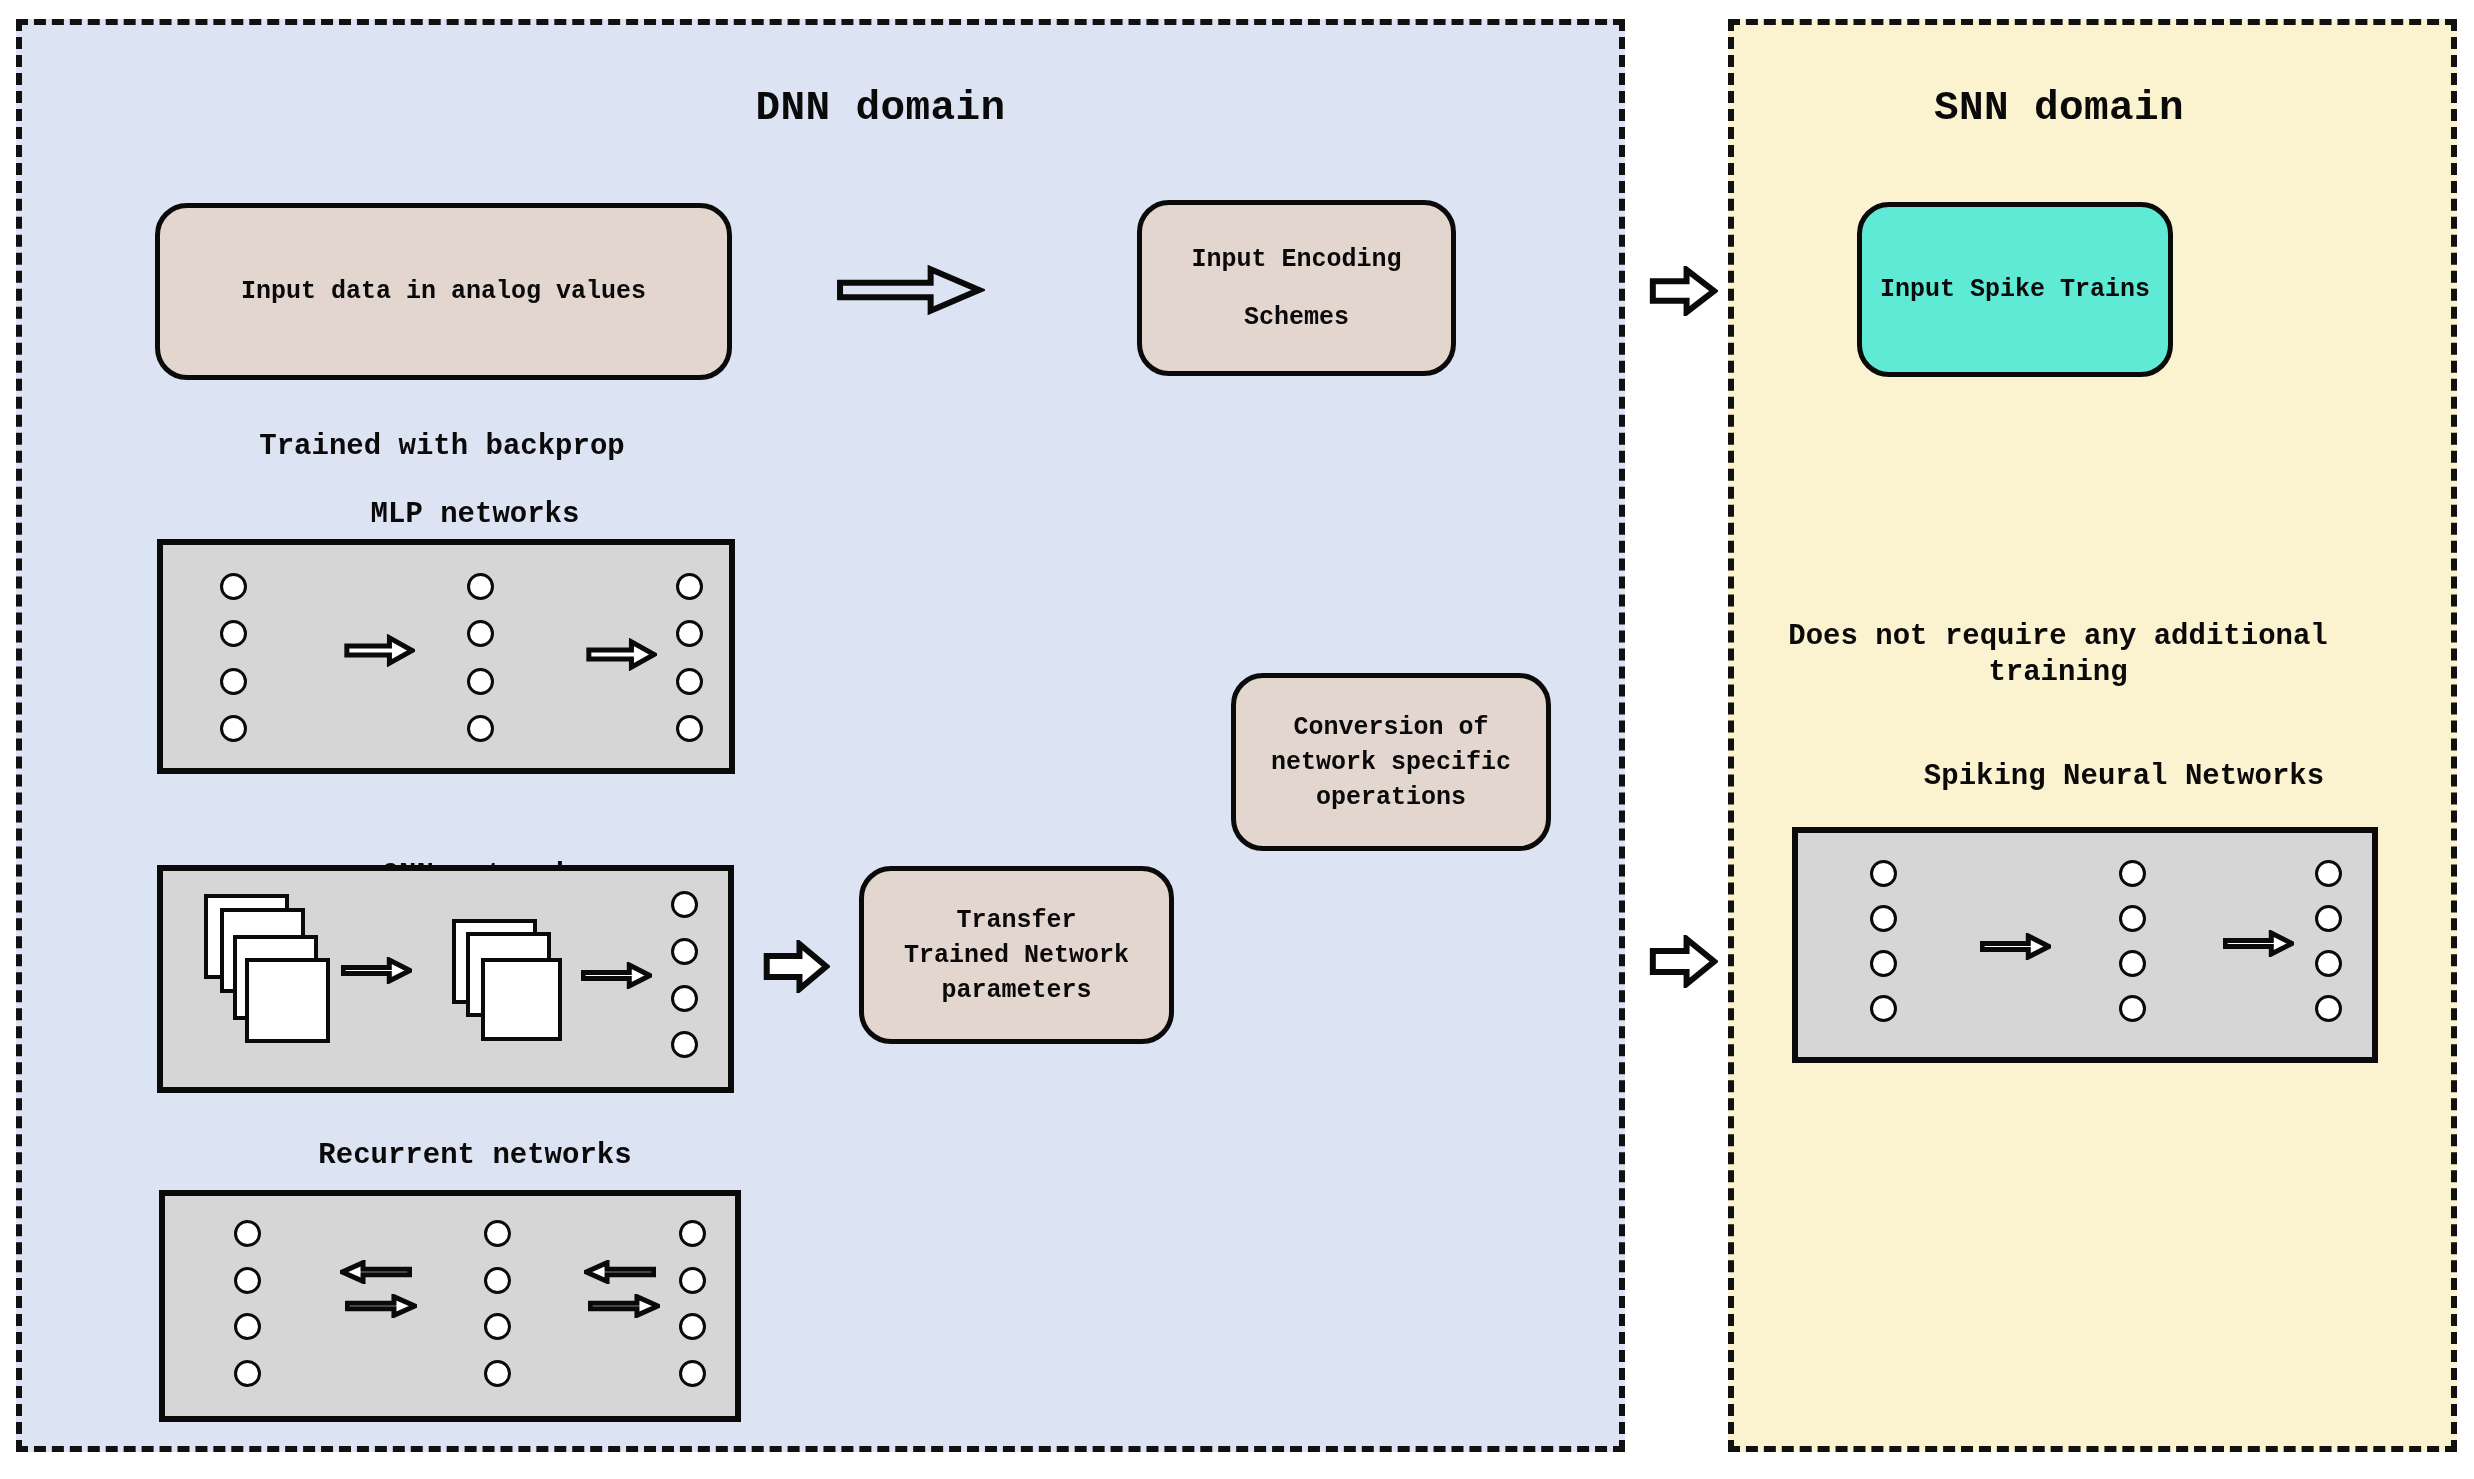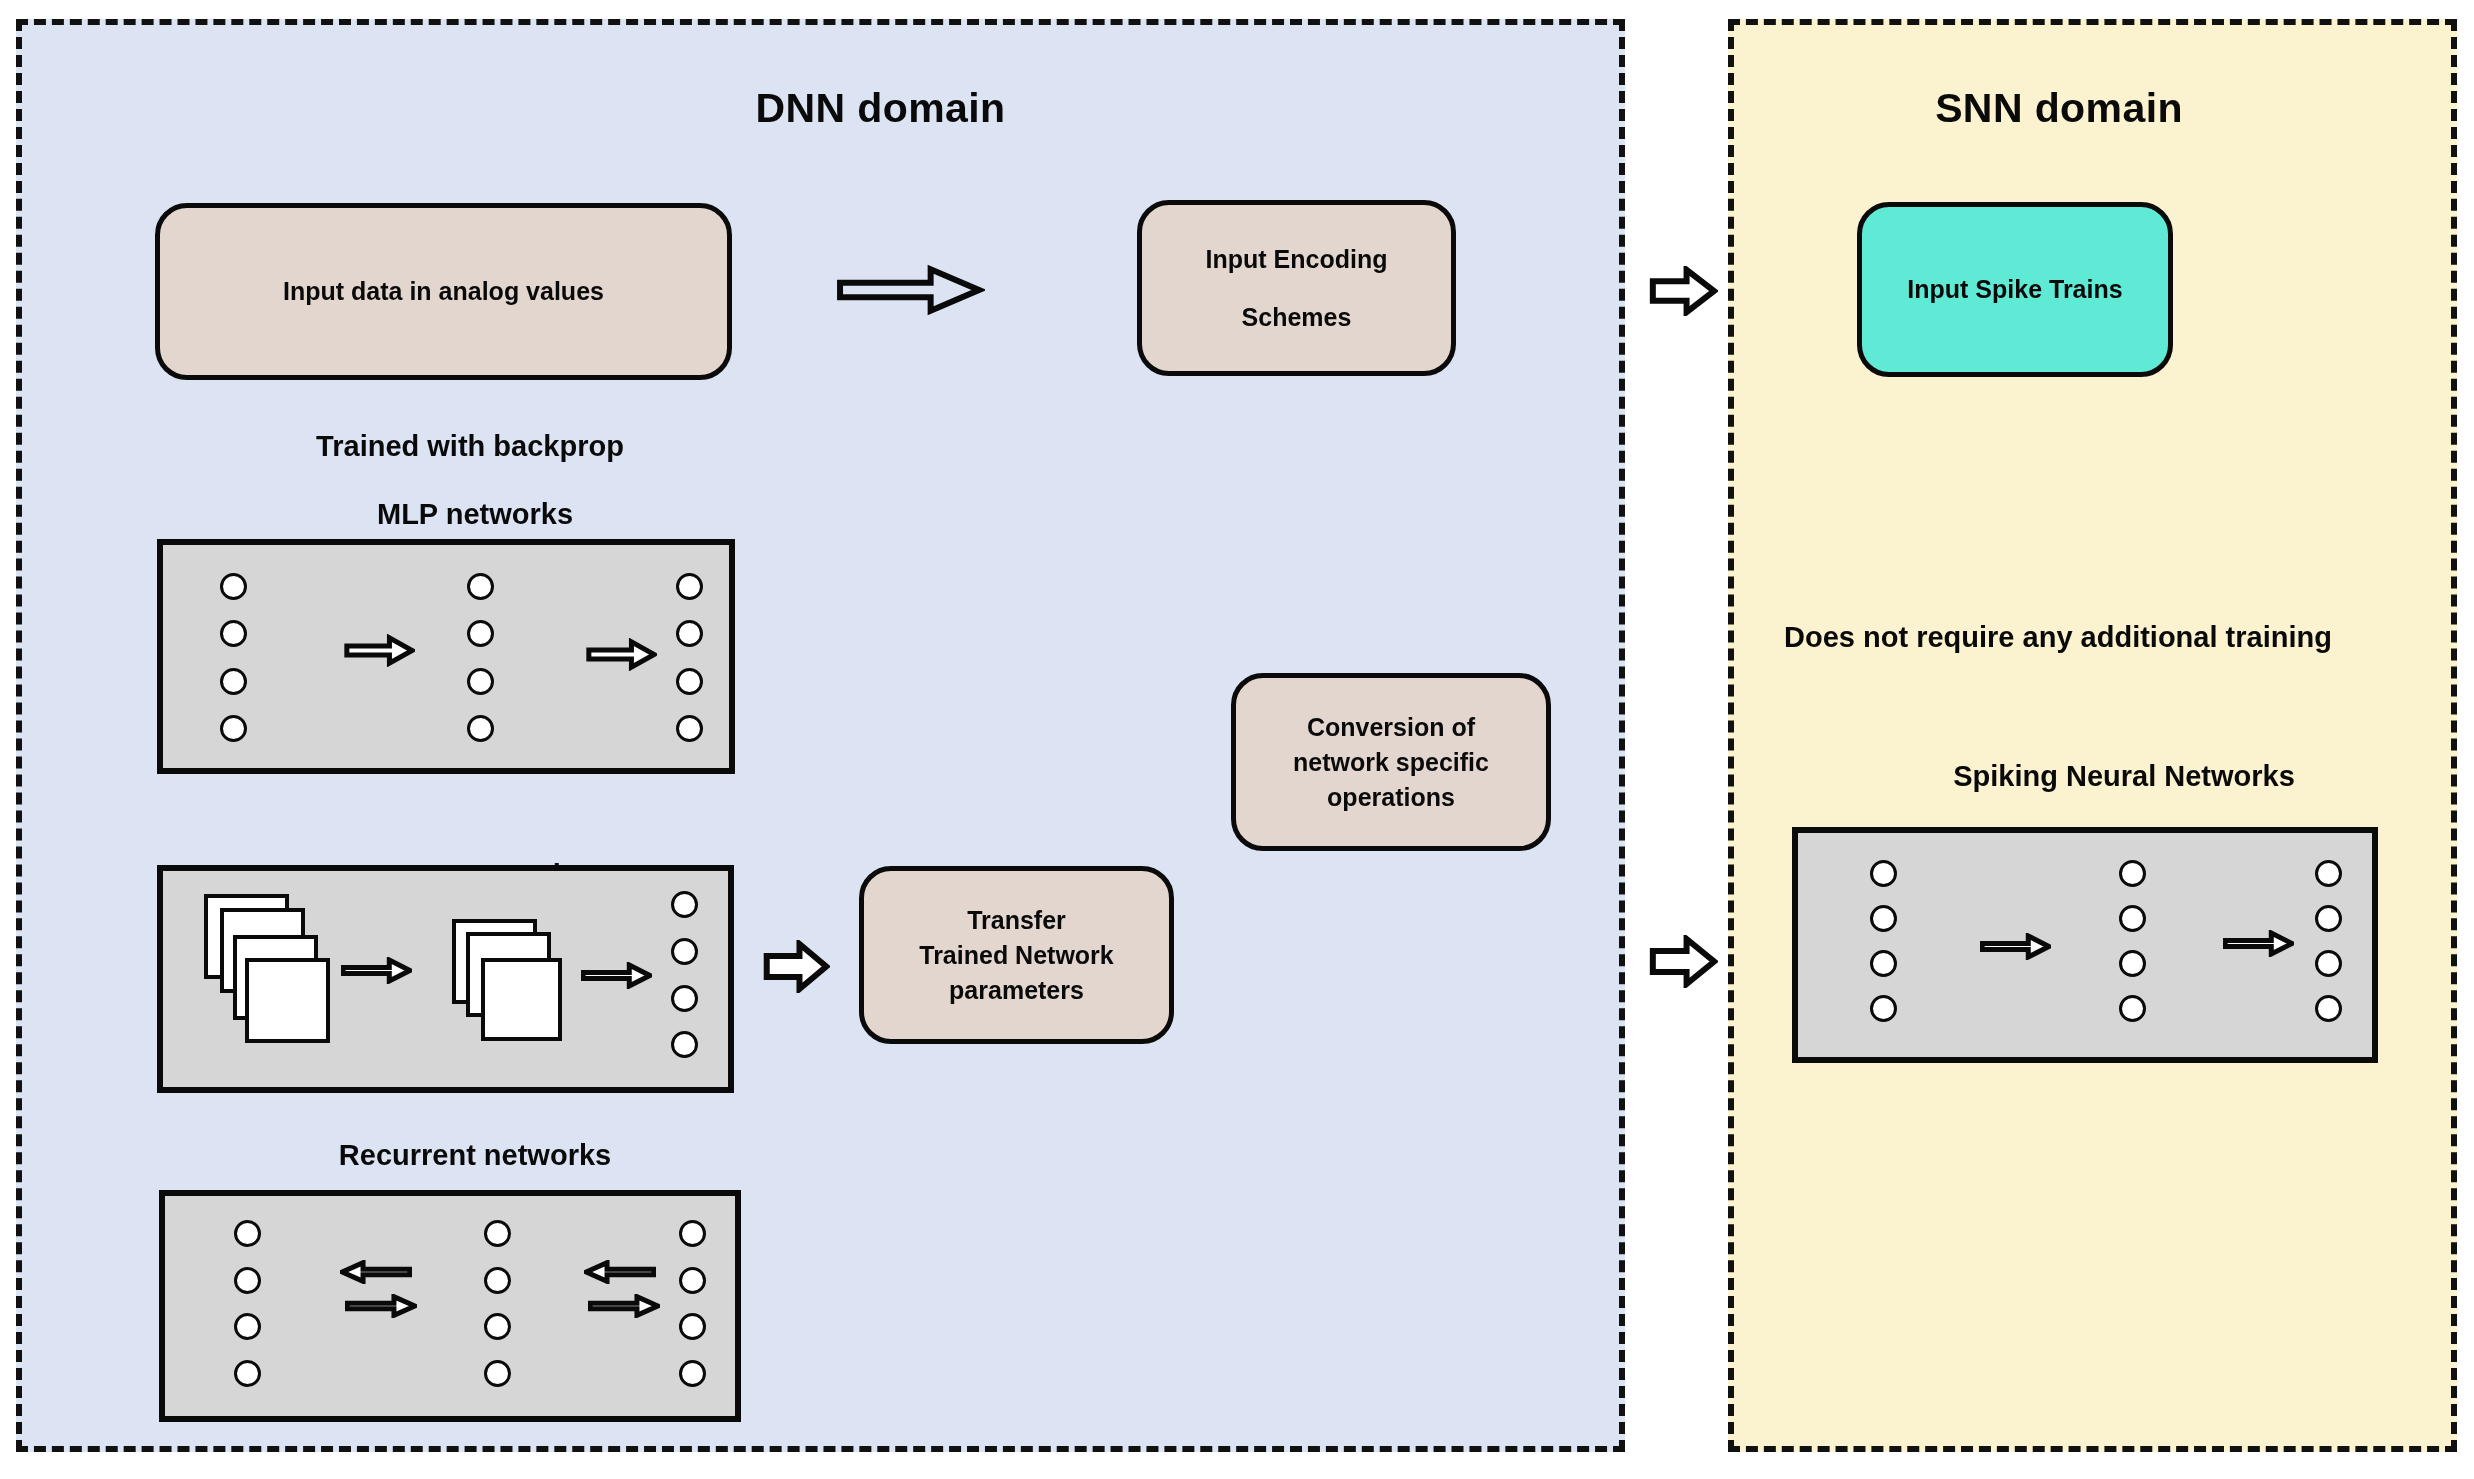--- a/index.html
+++ b/index.html
@@ -1,18 +1,18 @@
 <!DOCTYPE html>
 <html style="font-size:12px"><head>
 <meta charset="utf-8">
 <style>
   html,body{margin:0;padding:0;background:#ffffff;}
   #canvas{
     position:relative;width:2475px;height:1479px;background:#ffffff;overflow:hidden;
-    font-family:Liberation Sans, sans-serif;font-weight:700;color:#0a0a0a;
+    font-family:Liberation Mono, monospace;font-weight:700;color:#0a0a0a;
   }
   .panel{position:absolute;border:6.8px dashed #111;box-sizing:border-box;}
   #dnn-panel{left:16px;top:19px;width:1609px;height:1433px;background:#dce4f3;}
   #snn-panel{left:1728px;top:19px;width:729px;height:1433px;background:#fbf2cf;}
   .domain-title{position:absolute;font-size:41px;text-align:center;letter-spacing:0.4px;}
   .rbox{
     position:absolute;border:5.3px solid #0a0a0a;border-radius:32px;box-sizing:border-box;
     display:flex;flex-direction:column;align-items:center;justify-content:center;
     text-align:center;font-size:25px;line-height:35px;background:#e3d6ce;
   }
@@ -46,21 +46,21 @@
     <svg viewBox="0 0 100 60" preserveAspectRatio="none">
       <path d="M4 22 H64 V7 L96 30 L64 53 V38 H4 Z" fill="none" stroke="#0a0a0a" stroke-width="6" vector-effect="non-scaling-stroke"></path>
     </svg>
   </div>
 
   <div class="rbox" style="left:1137px;top:200px;width:319px;height:176px;gap:23px;">
     <span class="ln">Input Encoding</span>
     <span class="ln">Schemes</span>
   </div>
 
-  <div class="netlabel" style="left:180px;top:430px;width:580px;">Trained with backprop</div>
+  <div class="netlabel" style="left:152px;top:430px;width:580px;">Trained with backprop</div>
 
   <div class="netlabel" style="left:185px;top:498px;width:580px;">MLP networks</div>
 
   <div class="netbox" style="left:157px;top:539px;width:578px;height:235px;">
     <div class="col" style="left:57px;top:28px;gap:20.4px;">
       <span class="node"></span>
       <span class="node"></span>
       <span class="node"></span>
       <span class="node"></span>
     </div>

